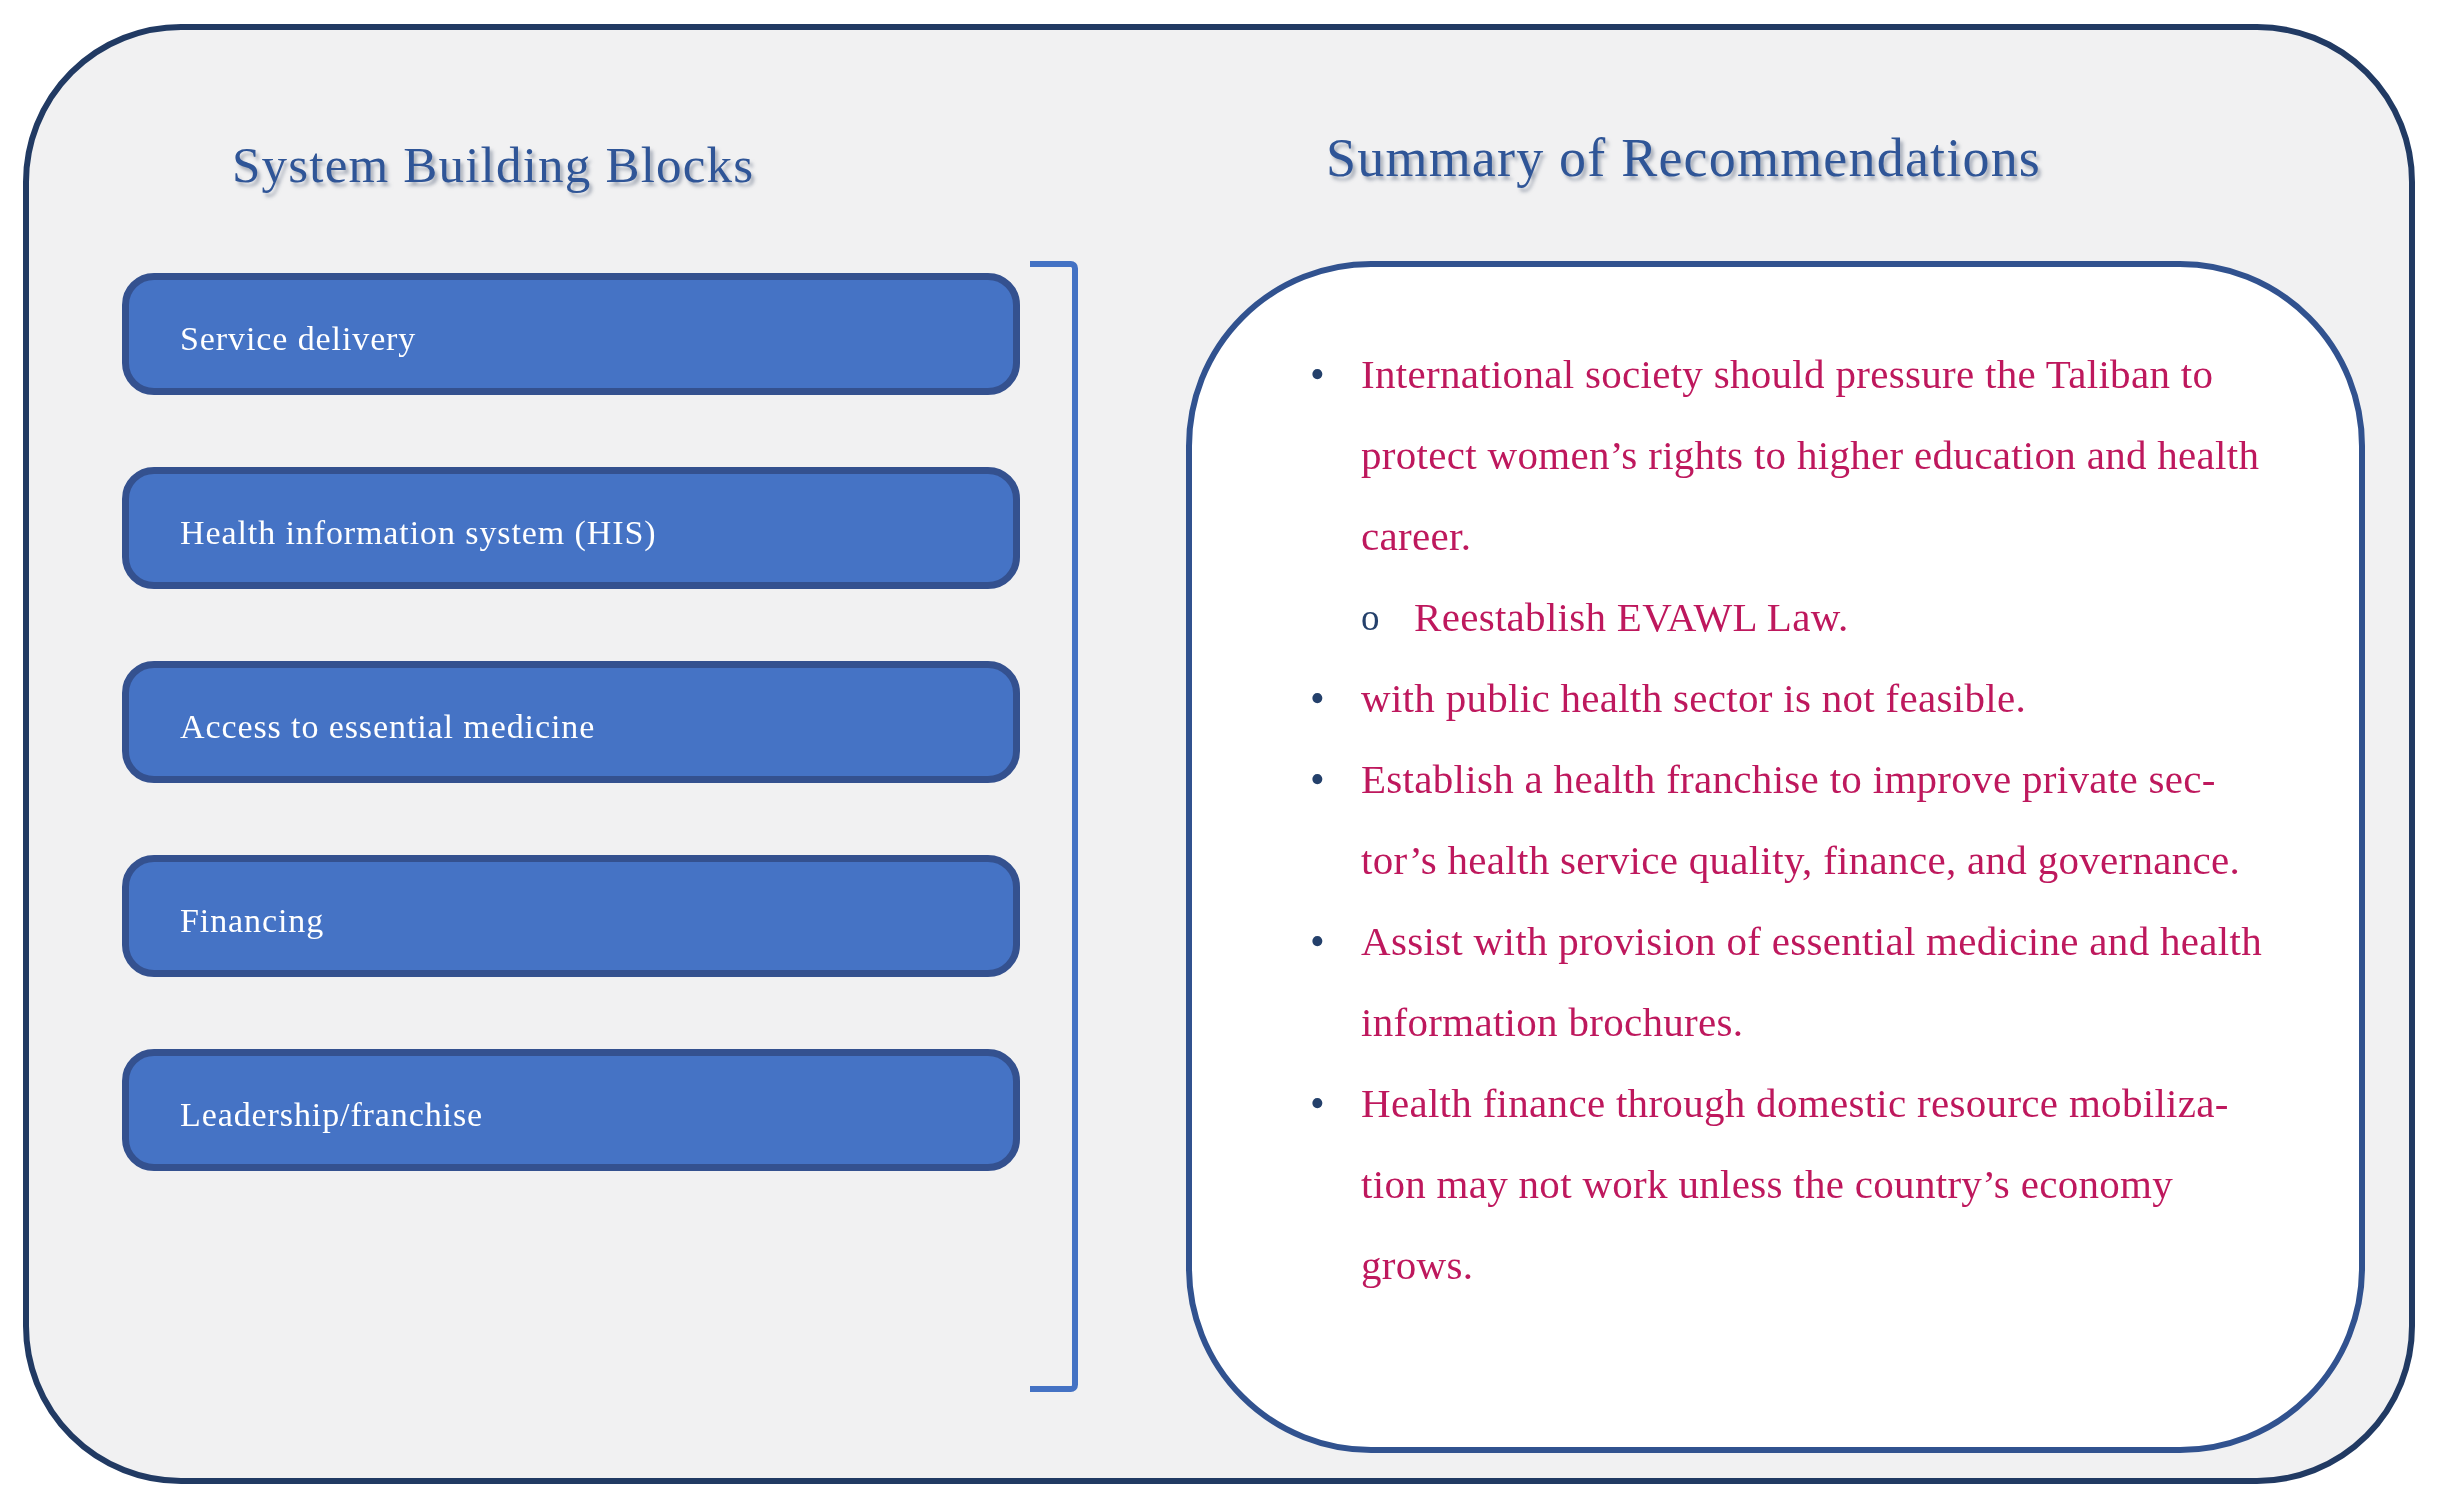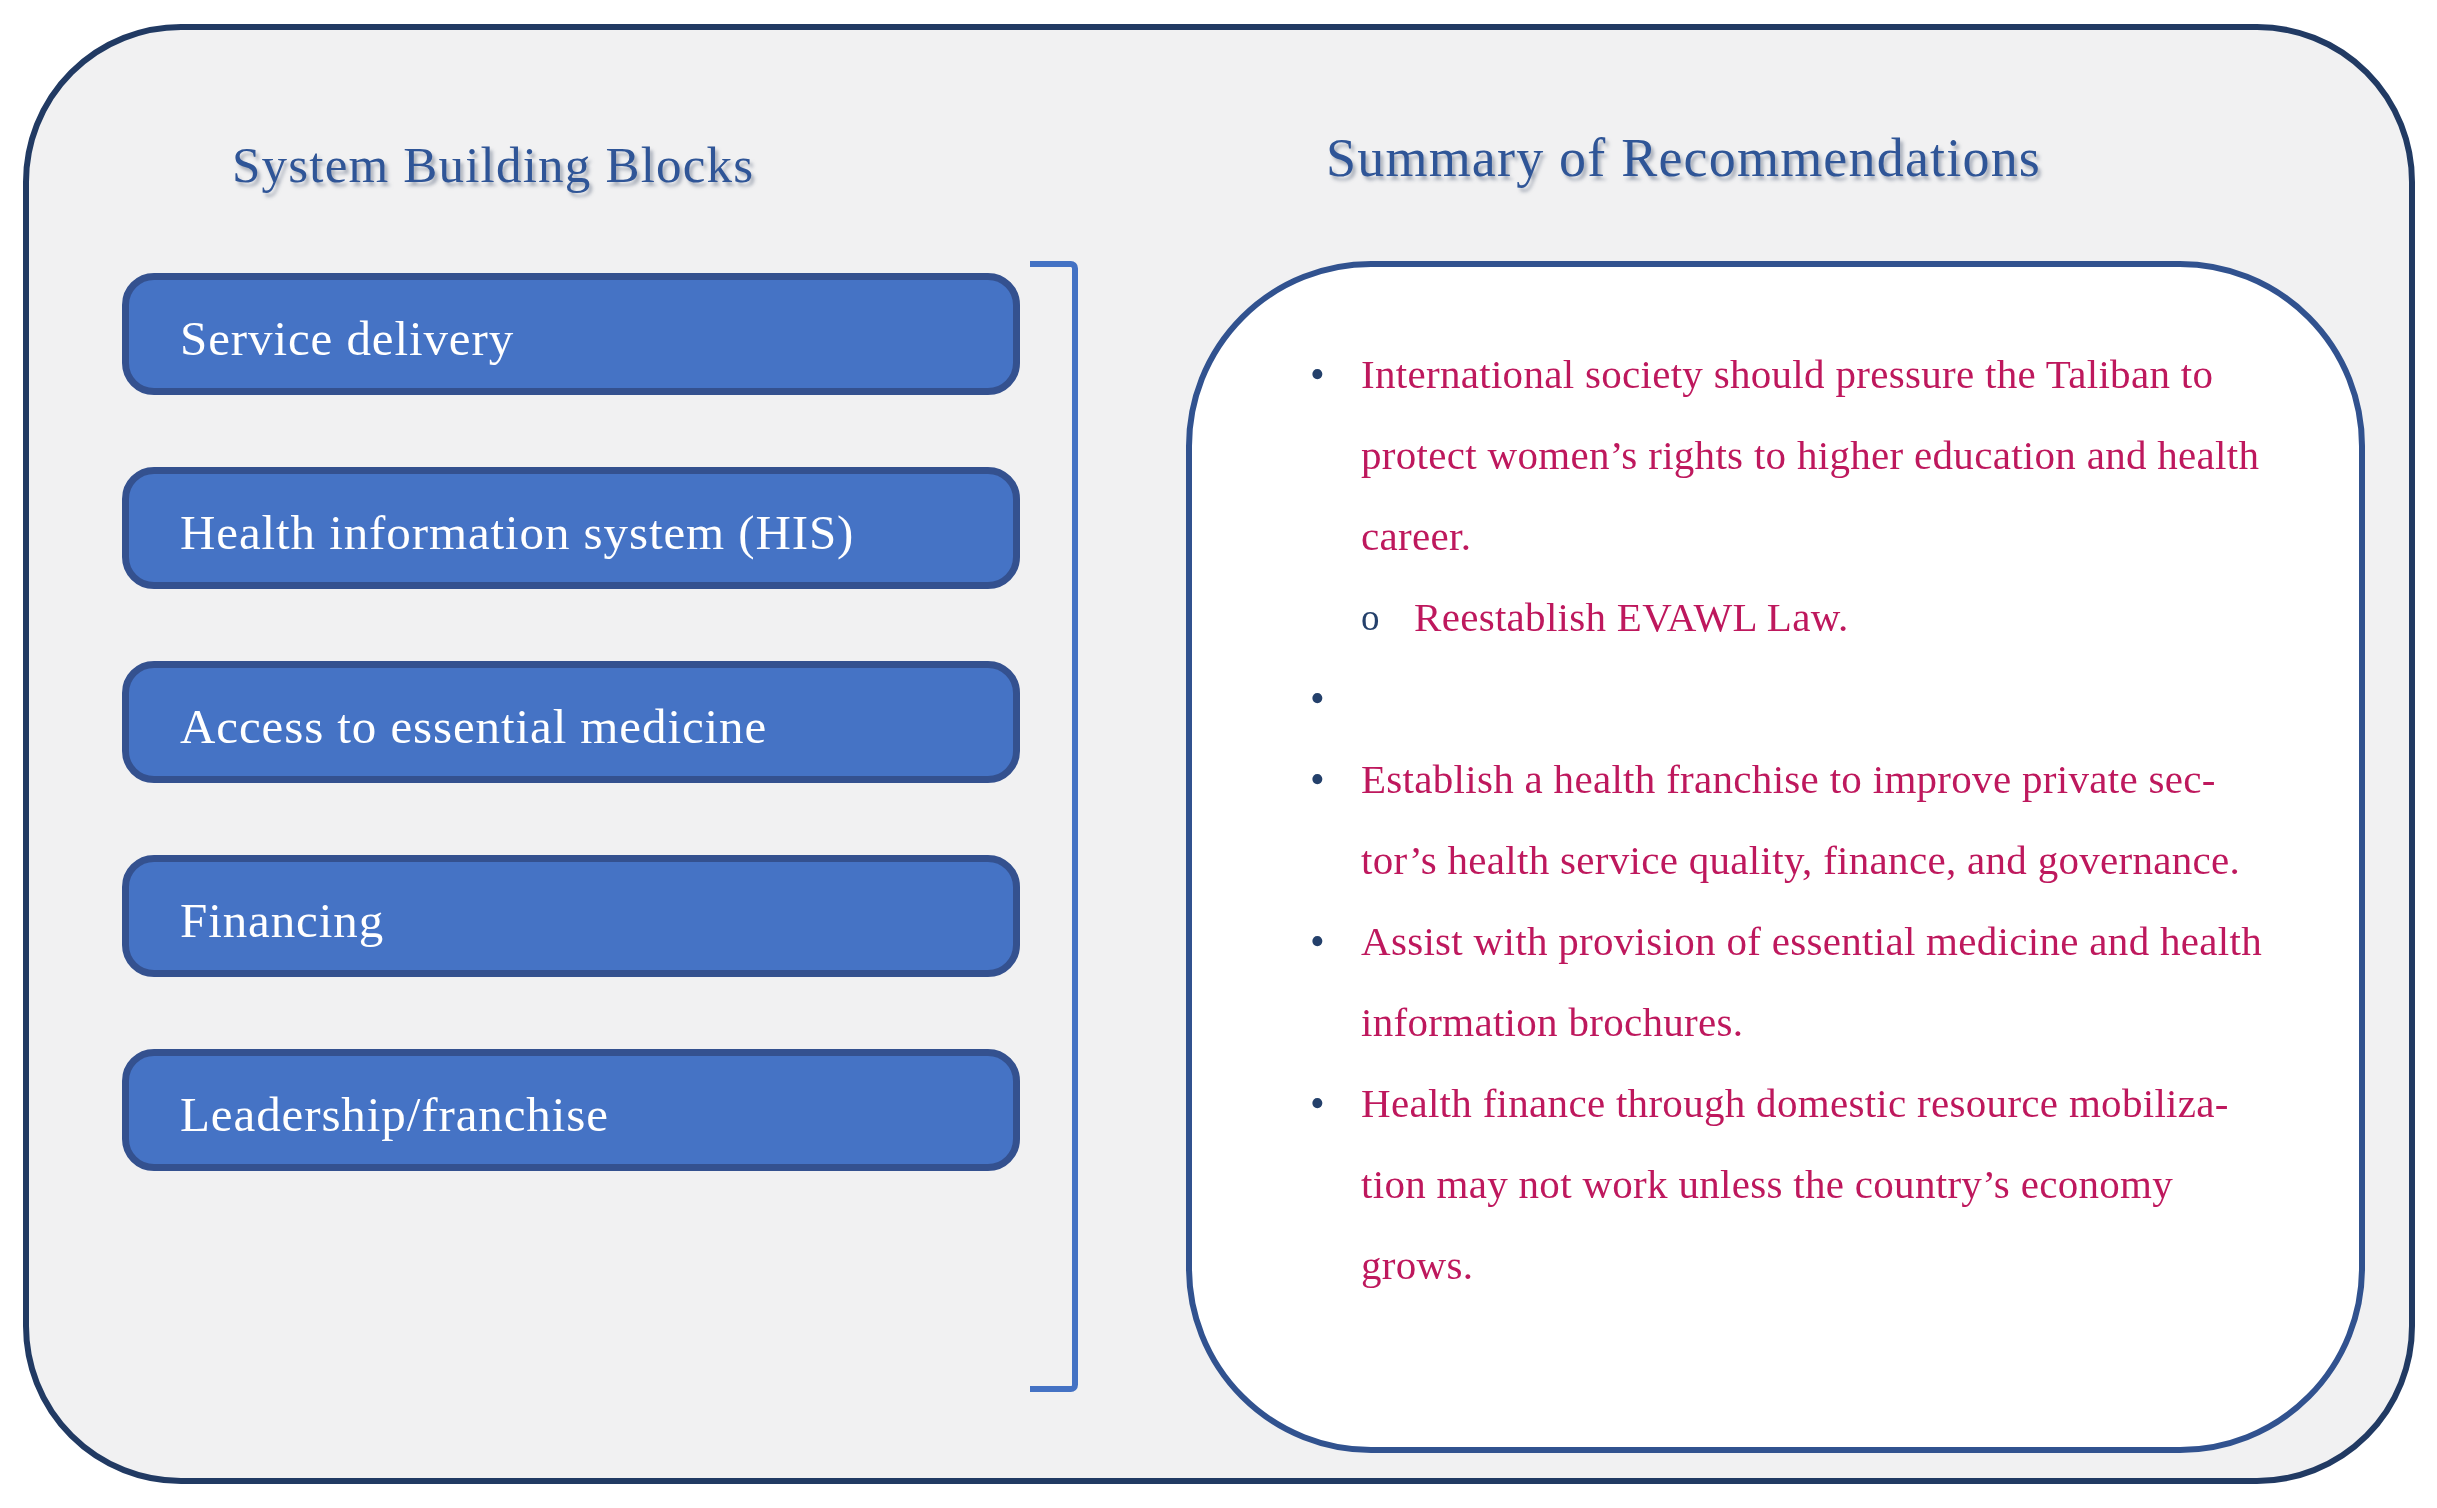--- a/index.html
+++ b/index.html
@@ -15,21 +15,21 @@
     text-shadow:3px 4.2px 3.6px rgba(110,120,140,.55);white-space:nowrap;}
   .left-title{left:232px;top:136px;font-size:51px;}
   .right-title{left:1326px;top:127px;font-size:54px;}
 
   
   .blocks{position:absolute;left:122px;top:273px;width:898px;
     display:flex;flex-direction:column;gap:72px;}
   .block{box-sizing:border-box;height:122px;background:#4573C5;
     border:7.2px solid #34518F;border-radius:32px;
     display:flex;align-items:center;padding-left:51px;padding-top:9.5px;}
-  .block-label{color:#ffffff;font-size:49px;letter-spacing:0.9px;white-space:nowrap;}
+  .block-label{color:#ffffff;font-size:34px;letter-spacing:0.9px;white-space:nowrap;}
 
   
   .bracket{position:absolute;left:1030px;top:261px;width:48px;height:1131px;
     box-sizing:border-box;border:6.6px solid #4472C4;border-left:none;
     border-radius:0 7.2px 7.2px 0;}
 
   
   .summary-panel{position:absolute;left:1186px;top:261px;width:1179px;height:1192px;
     box-sizing:border-box;background:#ffffff;border:6.6px solid #31528F;border-radius:185px;}
   .bullet-list{position:absolute;left:118px;top:67px;right:66px;}
@@ -83,20 +83,21 @@
         </div>
         <div class="bullet-row level2">
           <span class="marker">o</span>
           <div class="lines">
             <div class="line">Reestablish EVAWL Law.</div>
           </div>
         </div>
         <div class="bullet-row level1">
           <span class="marker">•</span>
           <div class="lines">
+            <div class="line">with public health sector is not feasible.</div>
           </div>
         </div>
         <div class="bullet-row level1">
           <span class="marker">•</span>
           <div class="lines">
             <div class="line">Establish a health franchise to improve private sec-</div>
             <div class="line">tor’s health service quality, finance, and governance.</div>
           </div>
         </div>
         <div class="bullet-row level1">

